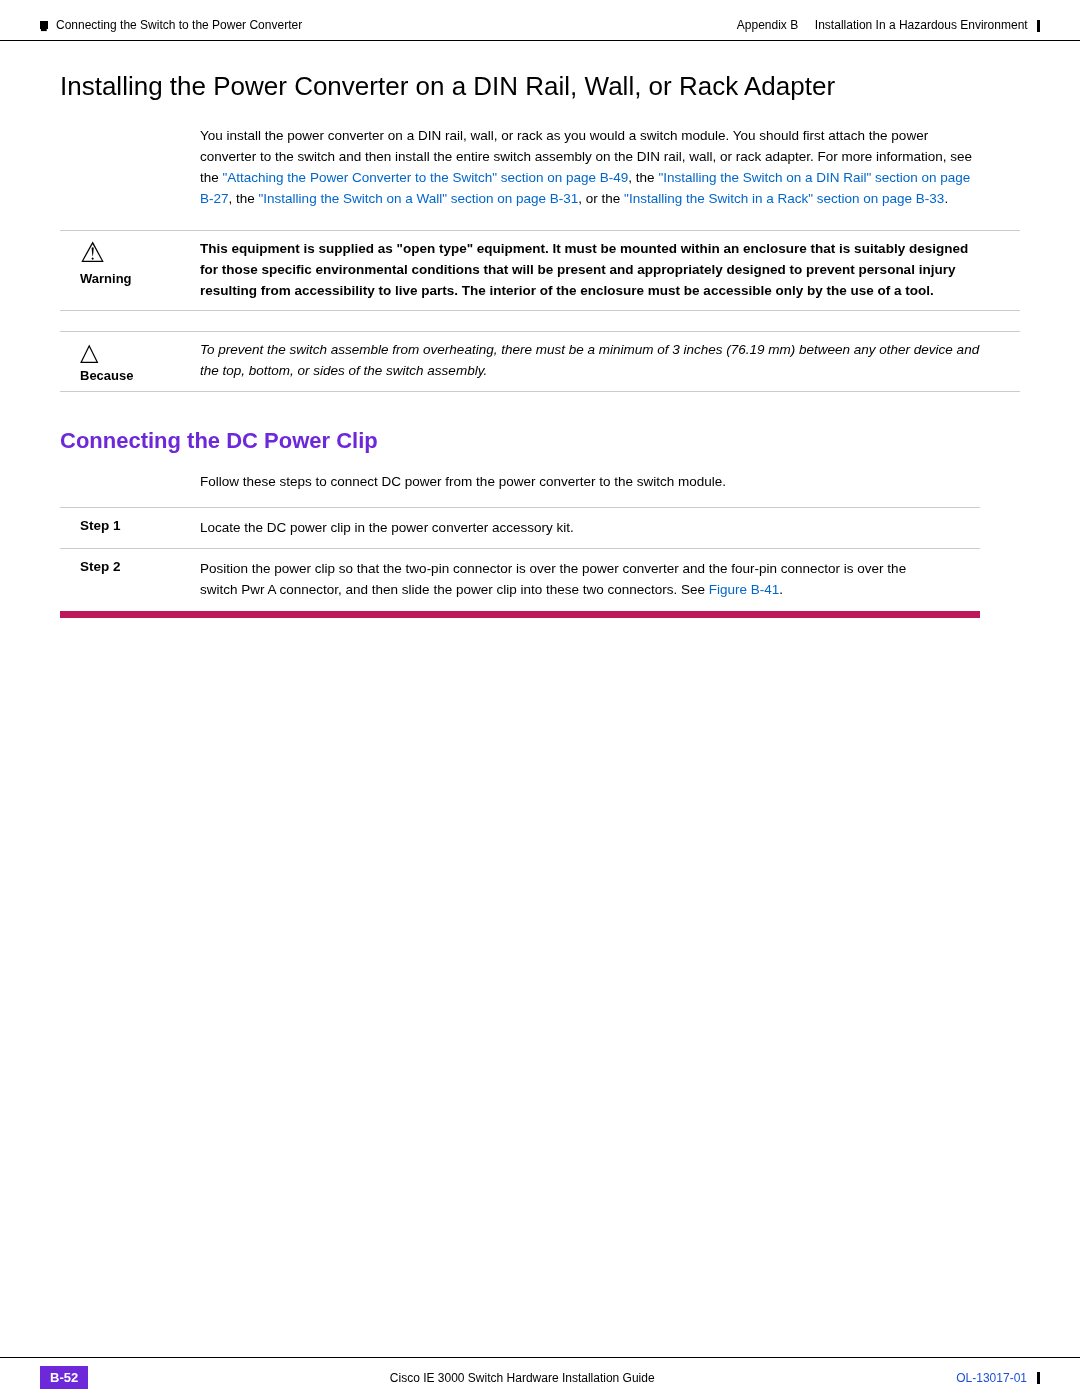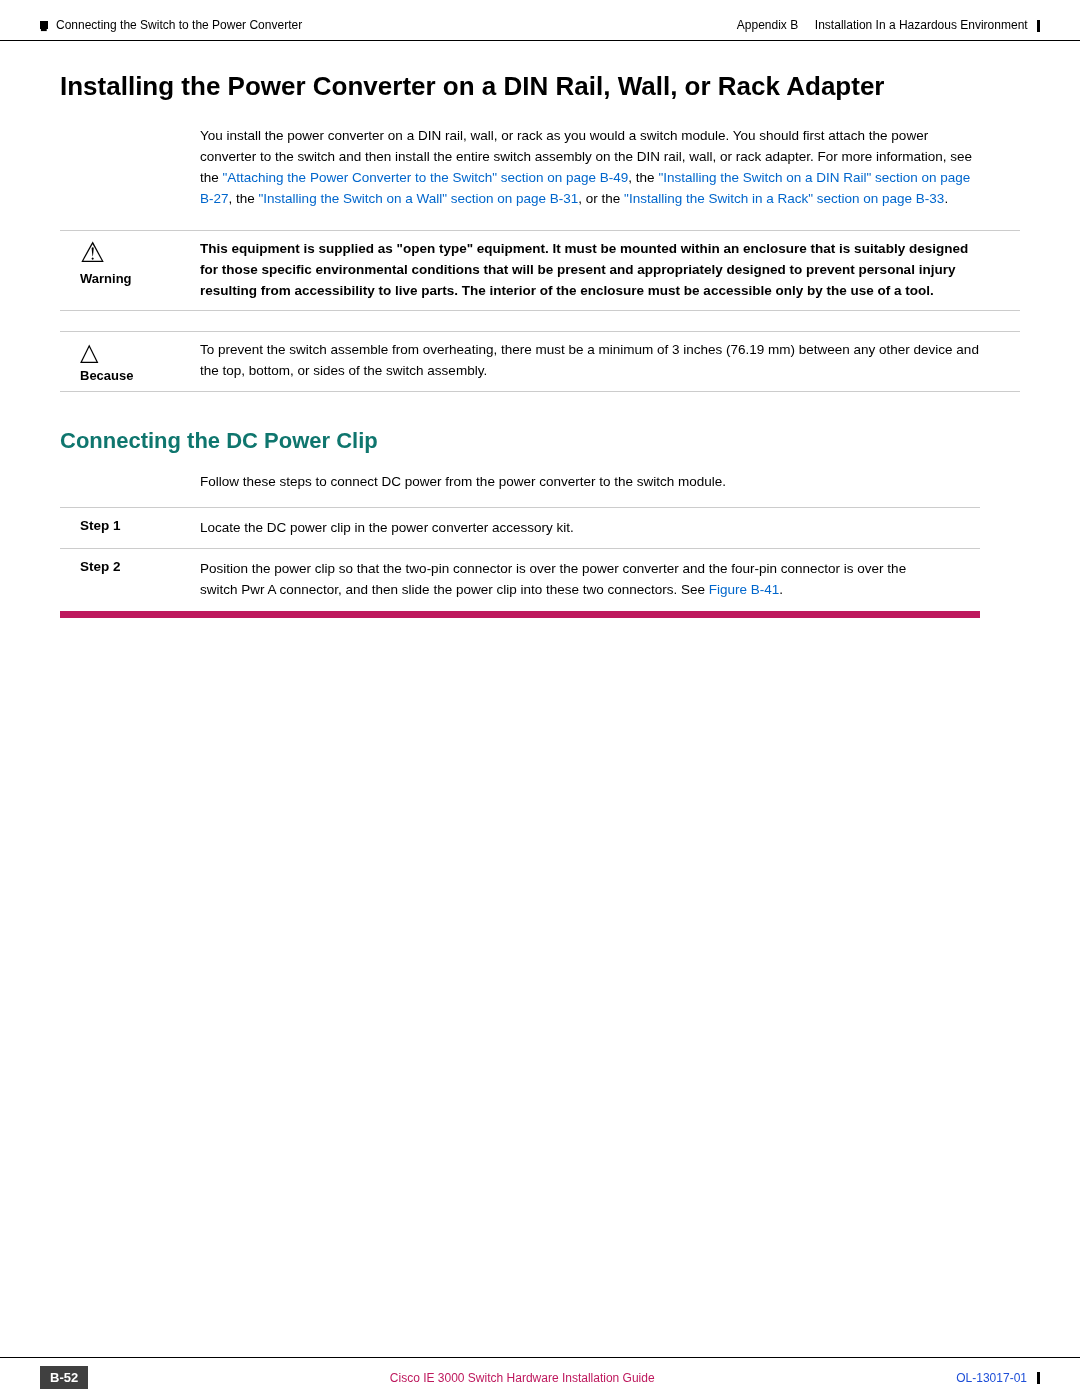--- a/index.html
+++ b/index.html
@@ -58,21 +58,21 @@
     }
 
     
     .main-content {
       padding: 30px 60px 60px 60px;
     }
 
     
     .chapter-title {
       font-size: 26px;
-      font-weight: bold;
+      font-weight: normal;
       color: #000;
       margin-bottom: 24px;
       line-height: 1.2;
     }
 
     
     .body-text {
       font-size: 13.5px;
       line-height: 1.55;
       color: #000;
@@ -168,27 +168,28 @@
       font-weight: bold;
       font-size: 13px;
       margin-left: 20px;
     }
 
     .caution-content {
       flex: 1;
       font-size: 13.5px;
       line-height: 1.55;
       padding-right: 40px;
+      font-style: italic;
     }
 
     
     .section-heading {
       font-size: 22px;
       font-weight: bold;
-      color: #0f766e;
+      color: #6d28d9;
       margin-top: 36px;
       margin-bottom: 18px;
     }
 
     
     .steps-container {
       margin-left: 0;
       margin-right: 40px;
     }
 
@@ -227,30 +228,30 @@
       left: 0;
       right: 0;
       border-top: 1px solid #000;
       display: flex;
       align-items: center;
       justify-content: space-between;
       padding: 8px 40px;
     }
 
     .footer-page-num {
-      background: #404040;
+      background: #6d28d9;
       color: #fff;
       font-weight: bold;
       font-size: 13px;
       padding: 4px 10px;
     }
 
     .footer-center {
       font-size: 12px;
-      color: #be185d;
+      color: #000000;
       text-align: left;
     }
 
     .footer-right {
       font-size: 12px;
       color: #1d4ed8;
       display: flex;
       align-items: center;
       gap: 4px;
     }

